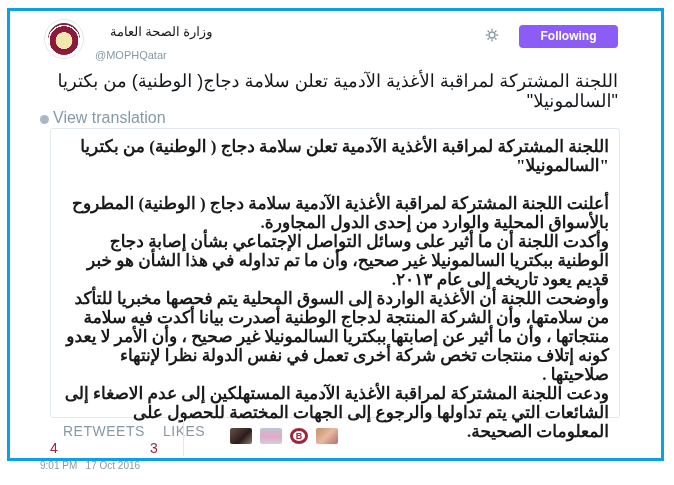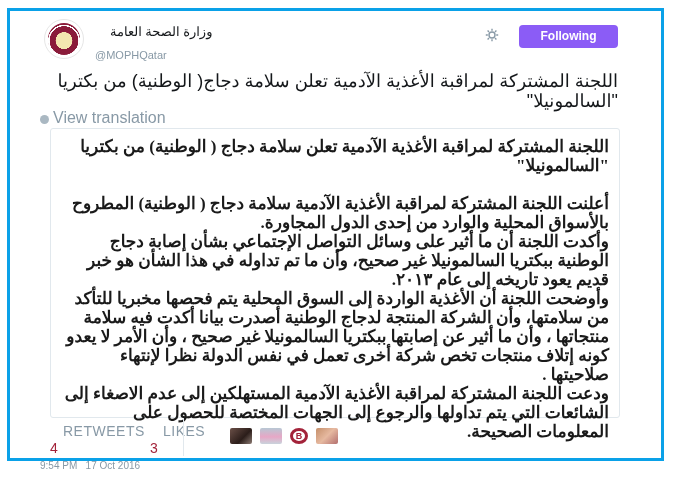--- a/index.html
+++ b/index.html
@@ -75,14 +75,14 @@
 </div>
 <div class="divider-v"></div>
 <div class="likers">
   <div class="liker" style="background:linear-gradient(135deg,#6b5048,#2b1d1a 60%,#8c7b73);"></div>
   <div class="liker" style="background:linear-gradient(#b8c8d4,#e7a7c6 55%,#c9d3dc);"></div>
   <div class="liker b"><span>B</span></div>
   <div class="liker" style="background:linear-gradient(135deg,#c58f6a,#e6b9a0 50%,#b36f6f);"></div>
 </div>
 
 <div class="timestamp">
-  <span>9:54 PM</span>&nbsp;&nbsp;&nbsp;<span>17 Oct 2016</span>
+  <span>9:01 PM</span>&nbsp;&nbsp;&nbsp;<span>17 Oct 2016</span>
 </div>
 
 </body></html>

